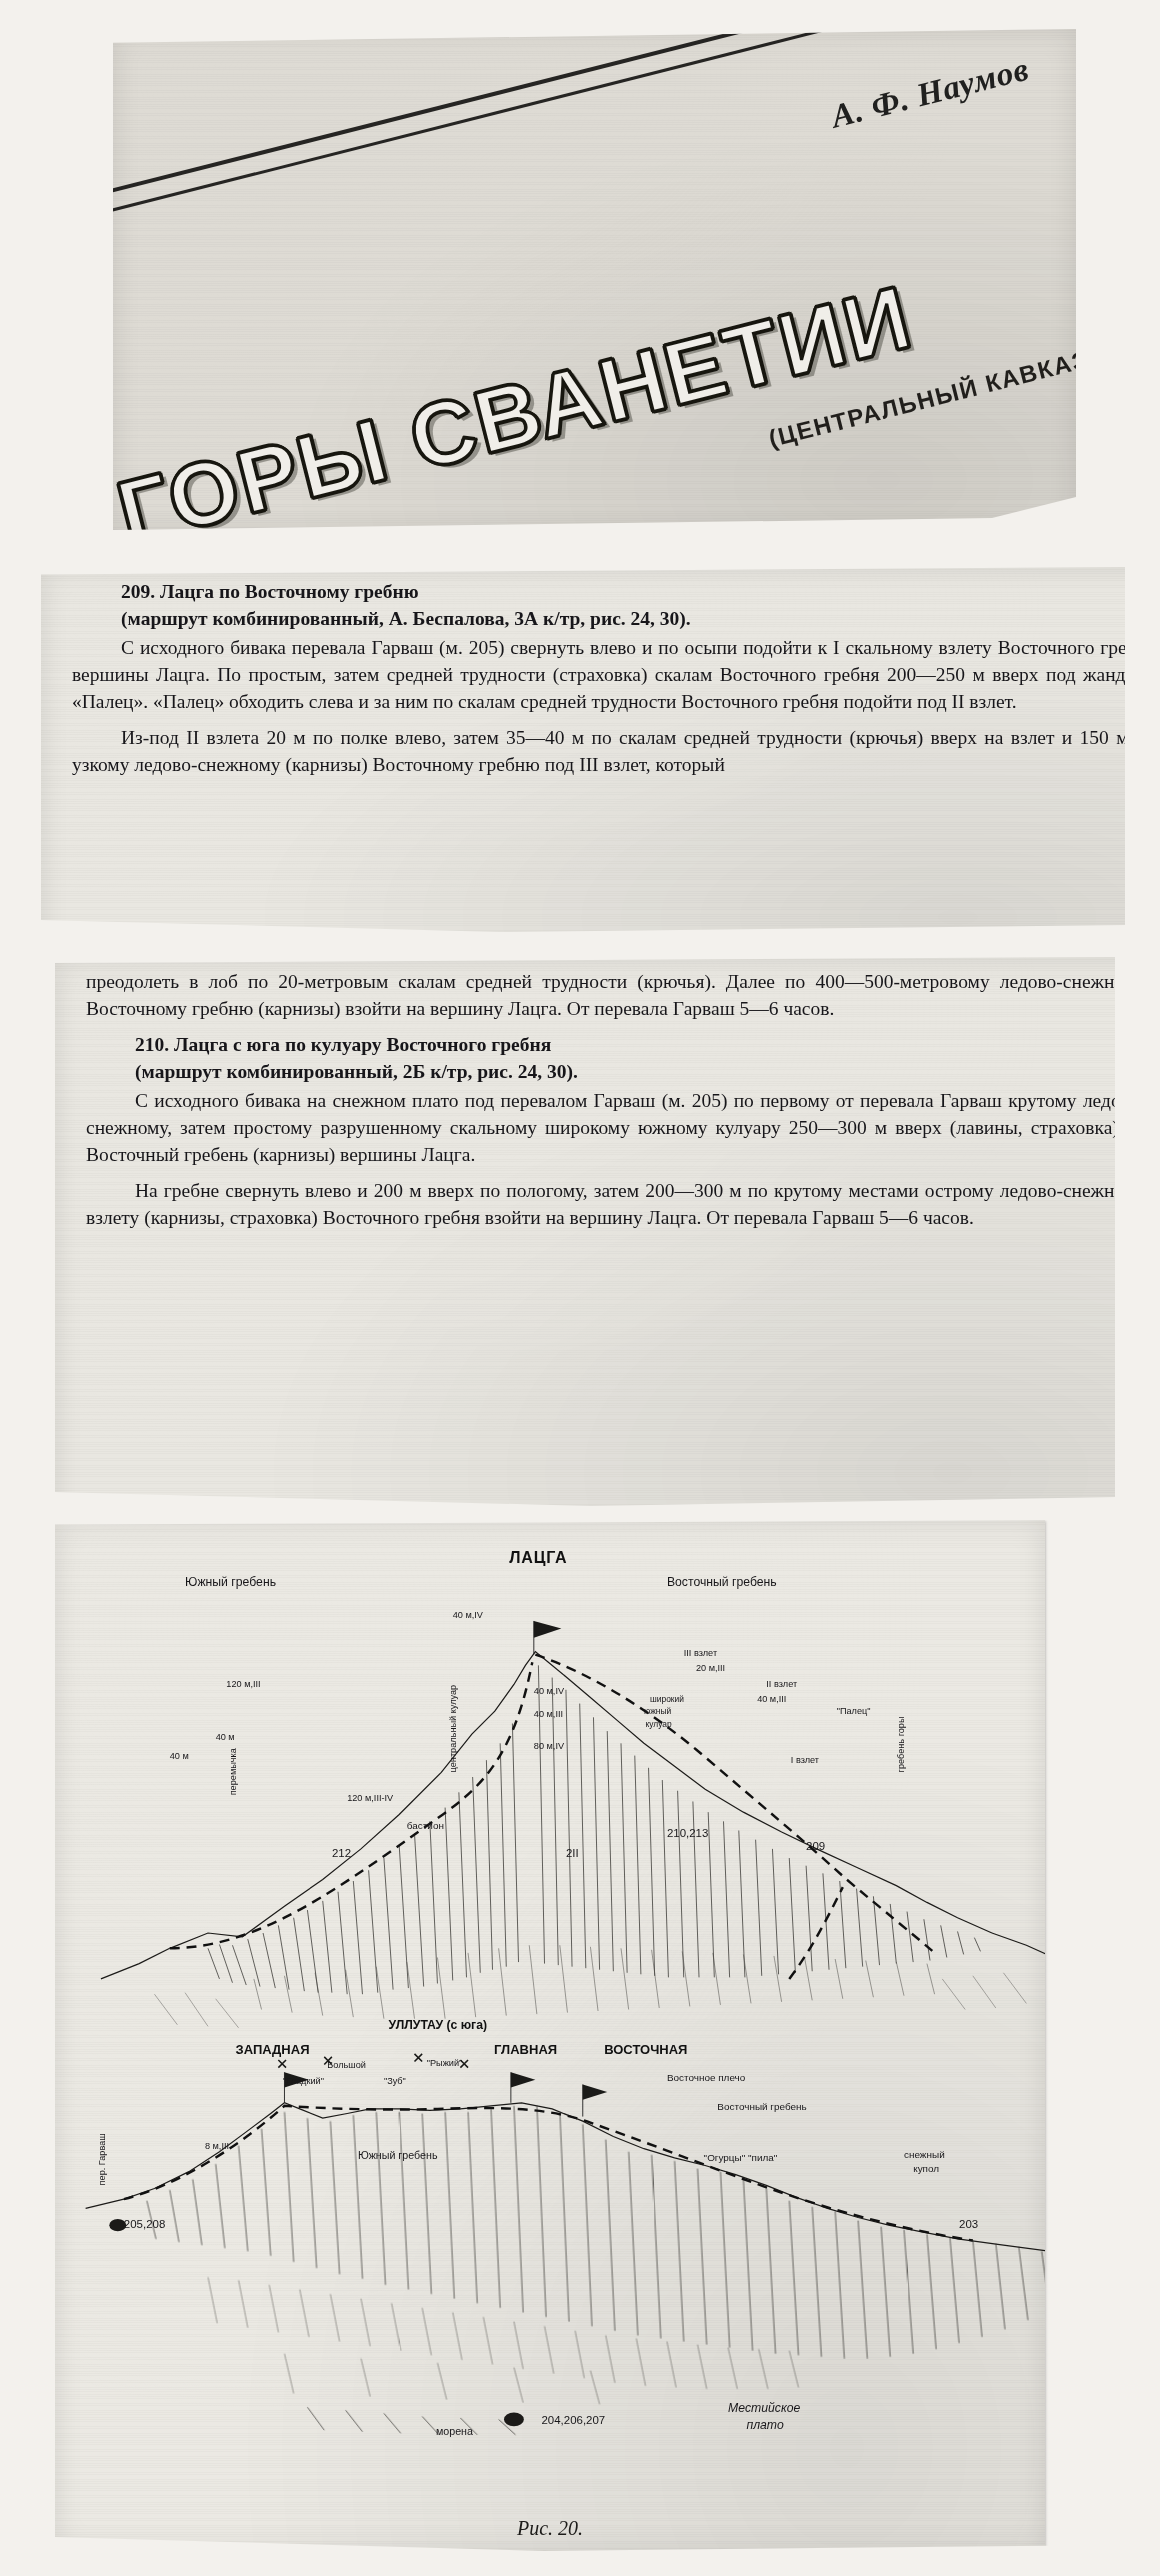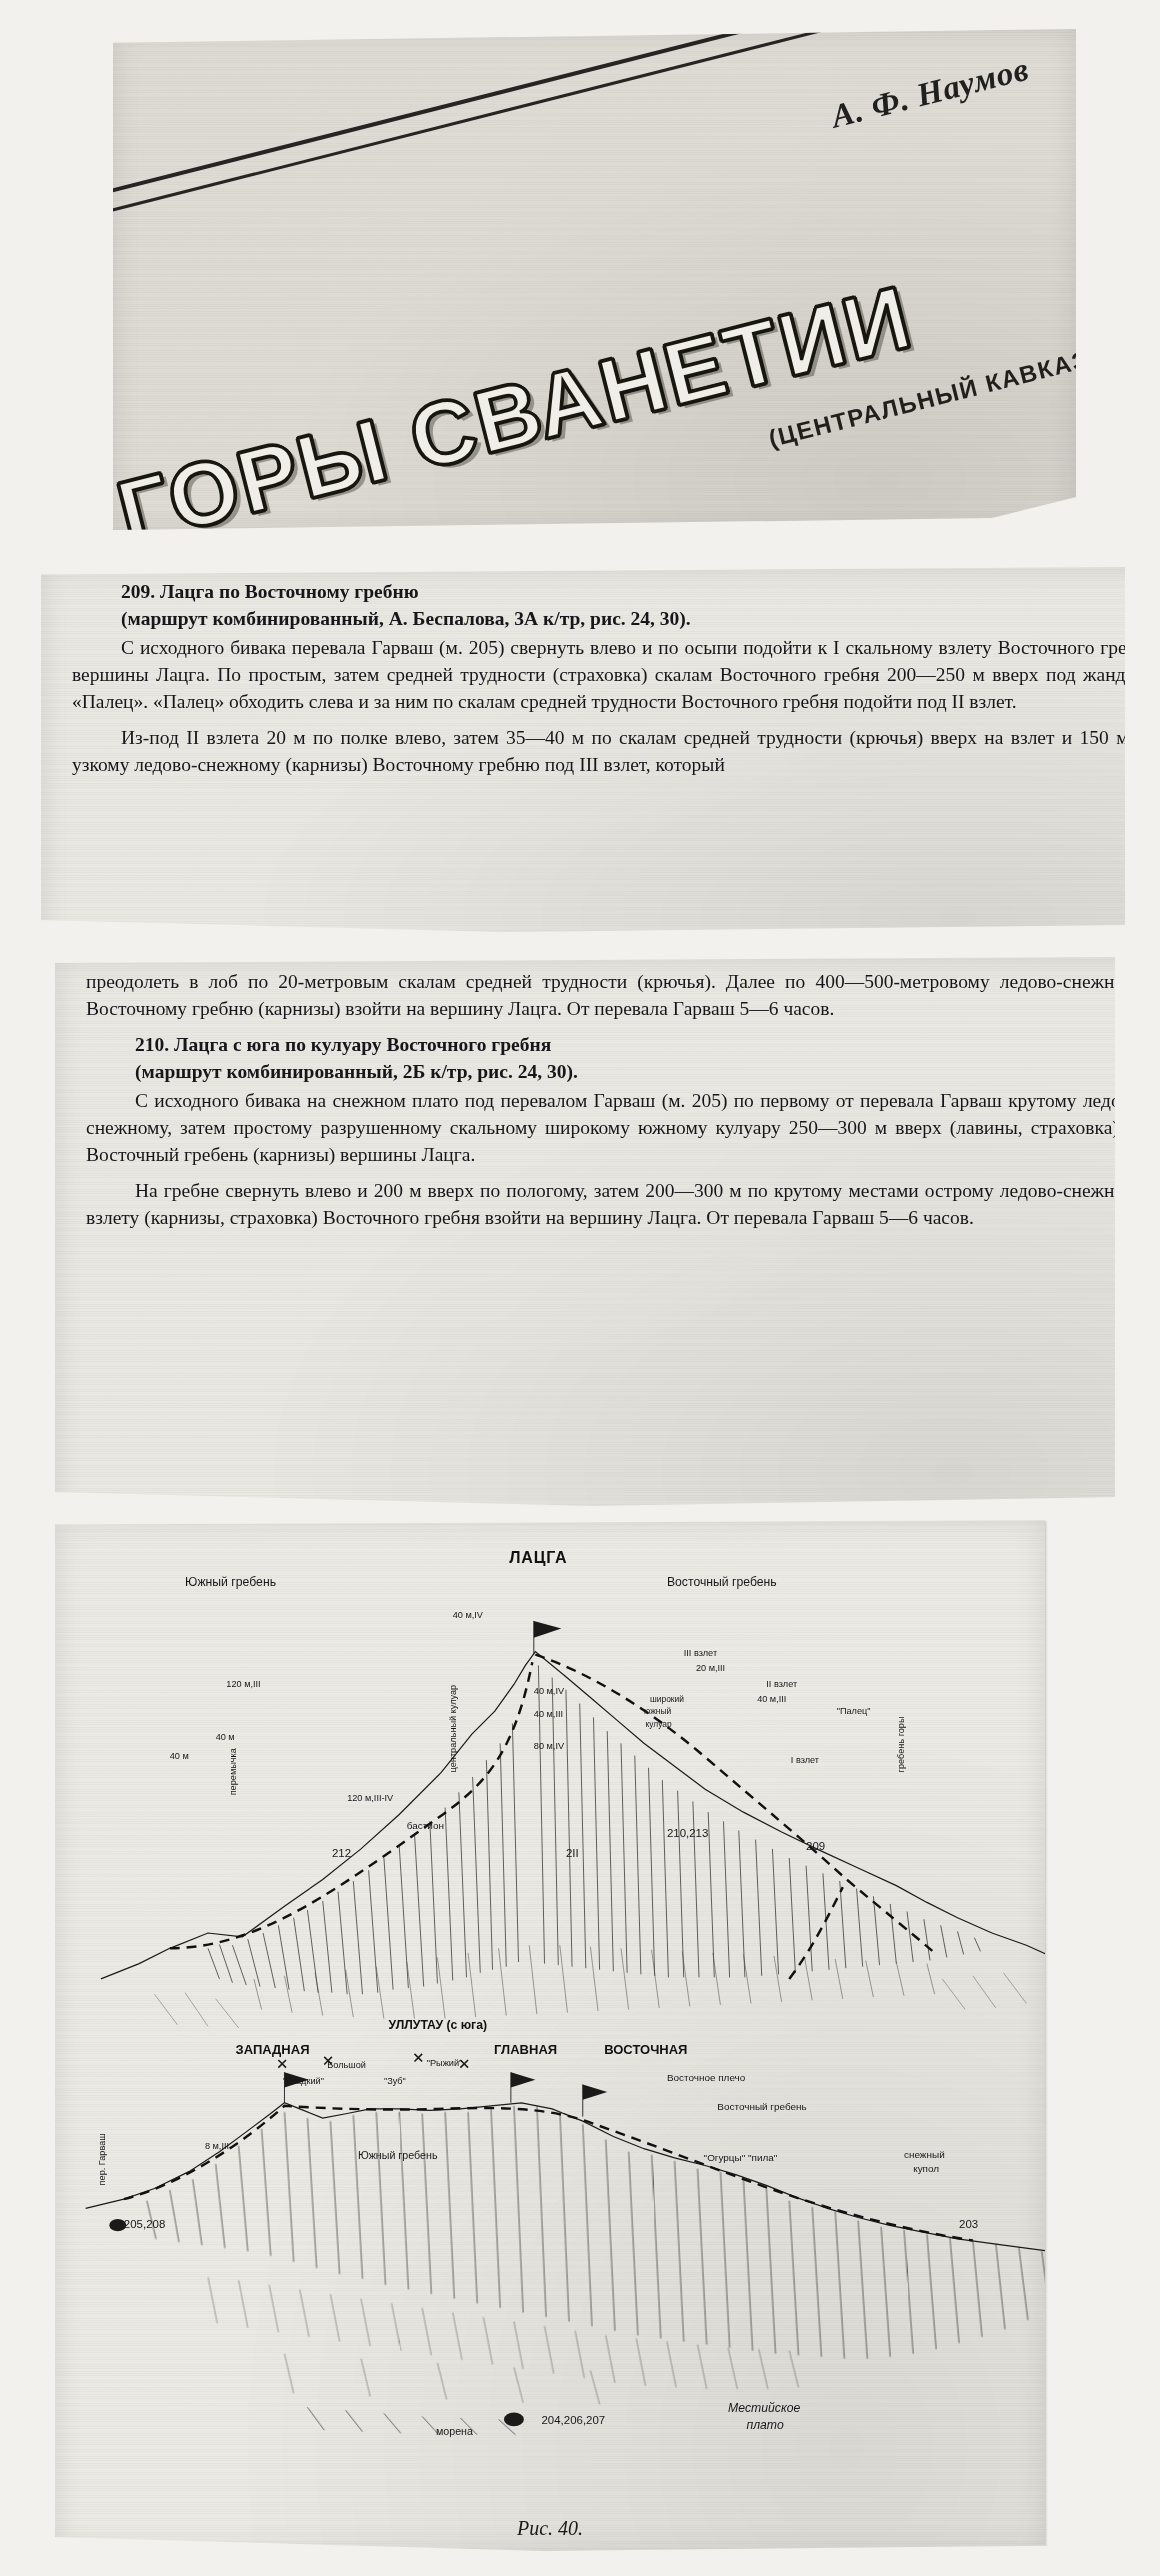--- a/index.html
+++ b/index.html
@@ -350,18 +350,18 @@
         <text class="lbl" x="636" y="712" font-size="15">204,206,207</text>
         <text class="lbl" x="880" y="696" font-size="16" font-style="italic">Местийское</text>
         <text class="lbl" x="904" y="718" font-size="16" font-style="italic">плато</text>
 
         <ellipse cx="600" cy="706" rx="13" ry="9" fill="#1b1a18"></ellipse>
         <ellipse cx="82" cy="452" rx="11" ry="8" fill="#1b1a18"></ellipse>
       </g>
 
     </svg>
 
-    <div class="figcap">Рис. 40.</div>
+    <div class="figcap">Рис. 20.</div>
     <div class="edge"></div>
   </div>
 
 </div>
 
 
 </body></html>

